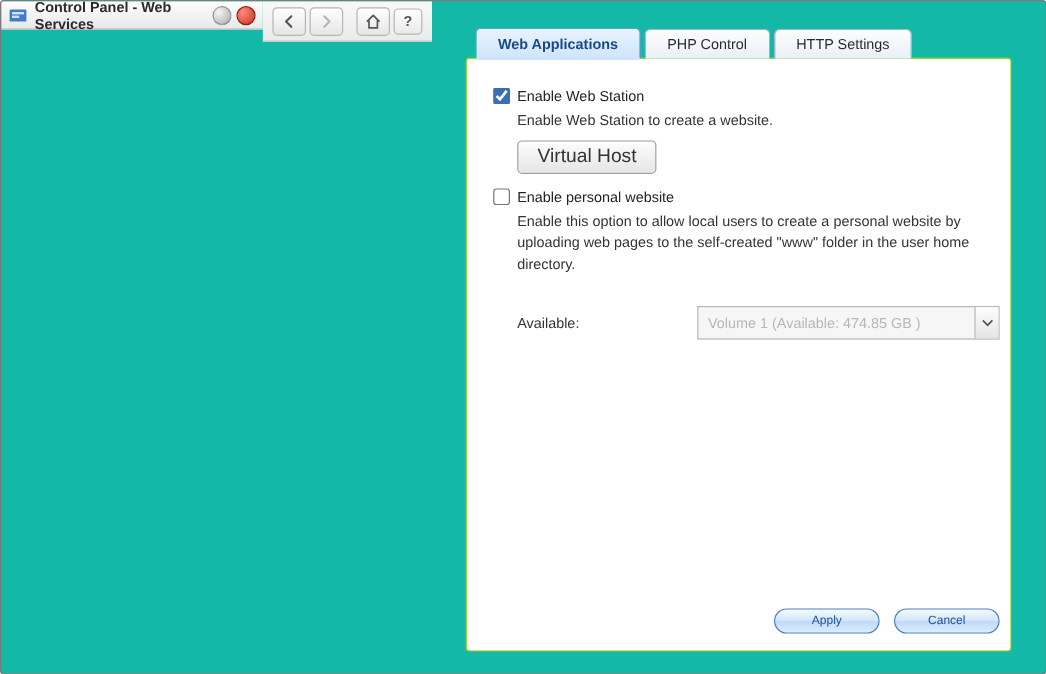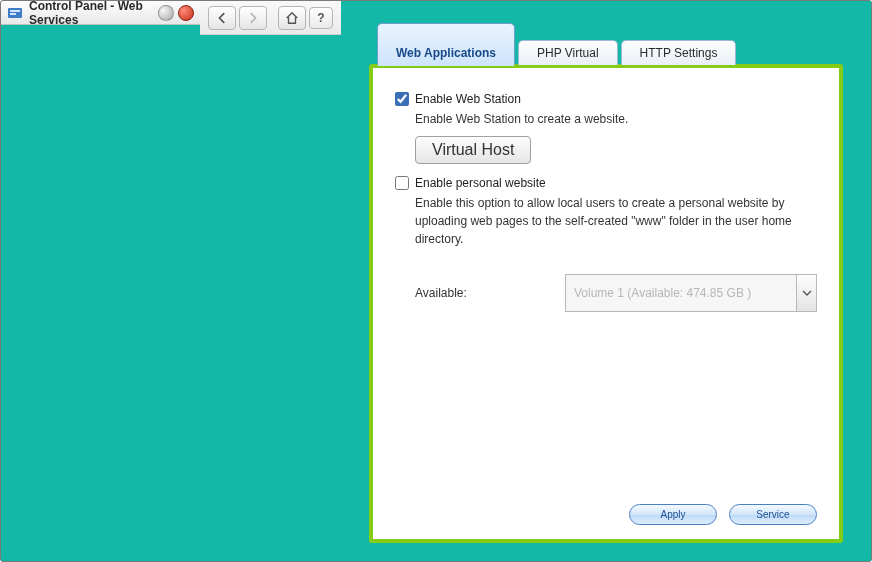--- a/index.html
+++ b/index.html
@@ -104,35 +104,35 @@
     margin-right: 3px;
     color: #2b2b2b;
     cursor: pointer;
     position: relative;
   }
   .tab.active {
     background: linear-gradient(to bottom, #e9f3ff, #cfe4fb);
     font-weight: bold;
     color: #184a8a;
     border-color: #6f9cd0;
-    padding-top: 22px;
+    padding-top: 6px;
   }
   .tab.active::after{
     content:"";
     position:absolute;
     left:0; right:0; bottom:-1px;
     height:2px;
     background:#cfe4fb;
   }
   .panel {
     flex: 1;
-    border: 4px solid #84cc16;
+    border: 1px solid #84cc16;
     border-radius: 3px;
     background: #fff;
-    padding: 24px 22px 14px 22px;
+    padding: 24px 9px 14px 22px;
     display: flex;
     flex-direction: column;
   }
   .section { margin-bottom: 12px; }
   .check-row {
     display: flex;
     align-items: center;
     margin-bottom: 4px;
   }
   .check-row input[type=checkbox] {
@@ -164,21 +164,21 @@
     margin-left: 20px;
     margin-top: 6px;
   }
   .location-row .label {
     width: 150px;
     color: #333;
   }
   .select-wrap {
     position: relative;
     width: 252px;
-    height: 38px;
+    height: 28px;
     border: 1px solid #b8b8b8;
     background: #f4f4f4;
     display: flex;
     align-items: center;
   }
   .select-wrap.disabled { color: #b7b7b7; background:#f6f6f6; }
   .select-wrap .selected {
     flex: 1;
     padding: 0 8px;
     white-space: nowrap;
@@ -250,21 +250,21 @@
     </div>
   </div>
 
   <div class="content-area">
 
     <div class="tabs">
       <div class="tab active">
         <span>Web Applications</span>
       </div>
       <div class="tab">
-        <span>PHP Virtual</span>
+        <span>PHP Control</span>
       </div>
       <div class="tab">
         <span>HTTP Settings</span>
       </div>
     </div>
 
     <div class="panel">
 
       <div class="section">
         <div class="check-row">
@@ -292,18 +292,18 @@
               <svg width="10" height="10" viewBox="0 0 10 10">
                   <path d="M1 3 L5 7 L9 3" stroke="#555" stroke-width="1.4" fill="none"></path>
                 </svg>
             </span>
           </div>
         </div>
       </div>
 
       <div class="panel-footer">
         <button class="pill-btn">Apply</button>
-        <button class="pill-btn">Service</button>
+        <button class="pill-btn">Cancel</button>
       </div>
 
     </div>
   </div>
 </div>
 
 </body></html>

